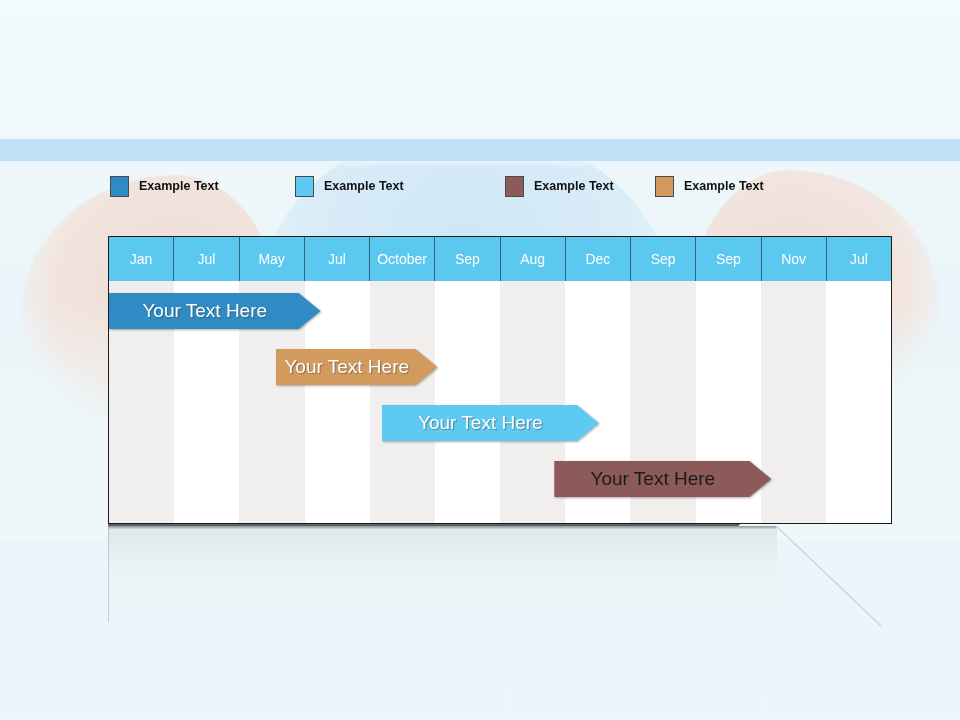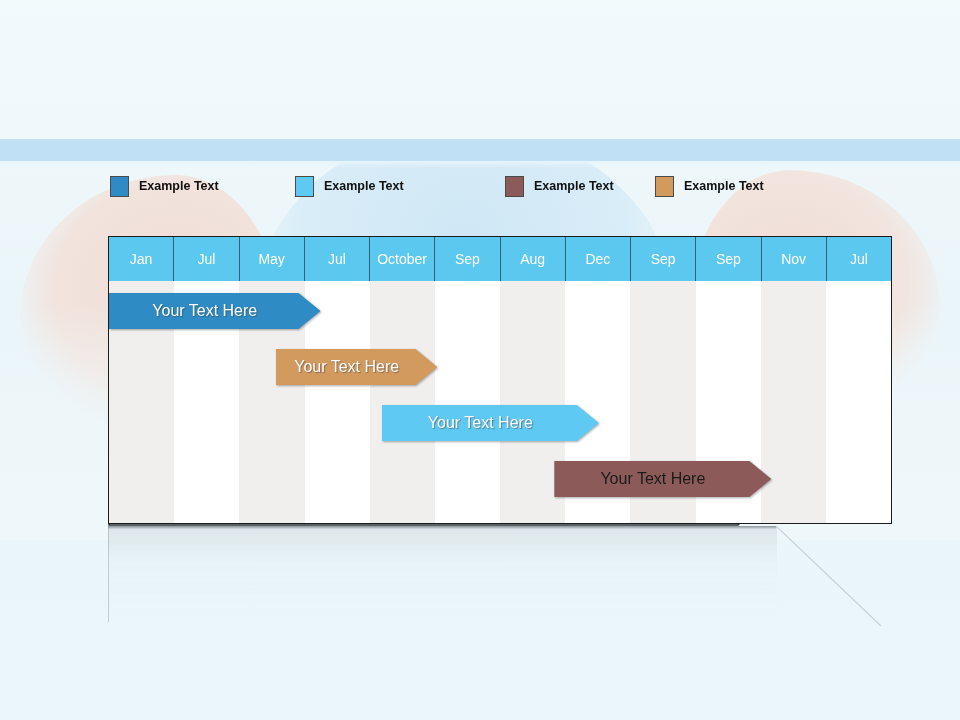--- a/index.html
+++ b/index.html
@@ -180,21 +180,21 @@
     width: 100%; height: 100%;
     clip-path: polygon(0 0, calc(100% - 22px) 0, 100% 50%, calc(100% - 22px) 100%, 0 100%);
   }
   .bar-label {
     position: relative;
     z-index: 2;
     width: 100%;
     text-align: center;
     padding-right: 20px;
     box-sizing: border-box;
-    font-size: 16px;
+    font-size: 19px;
     white-space: nowrap;
   }
   .bar-label.light {
     color: #ffffff;
     text-shadow: 1px 1px 1px rgba(60,60,60,0.5);
   }
   .bar-label.dark {
     color: #1a1a1a;
   }
 

